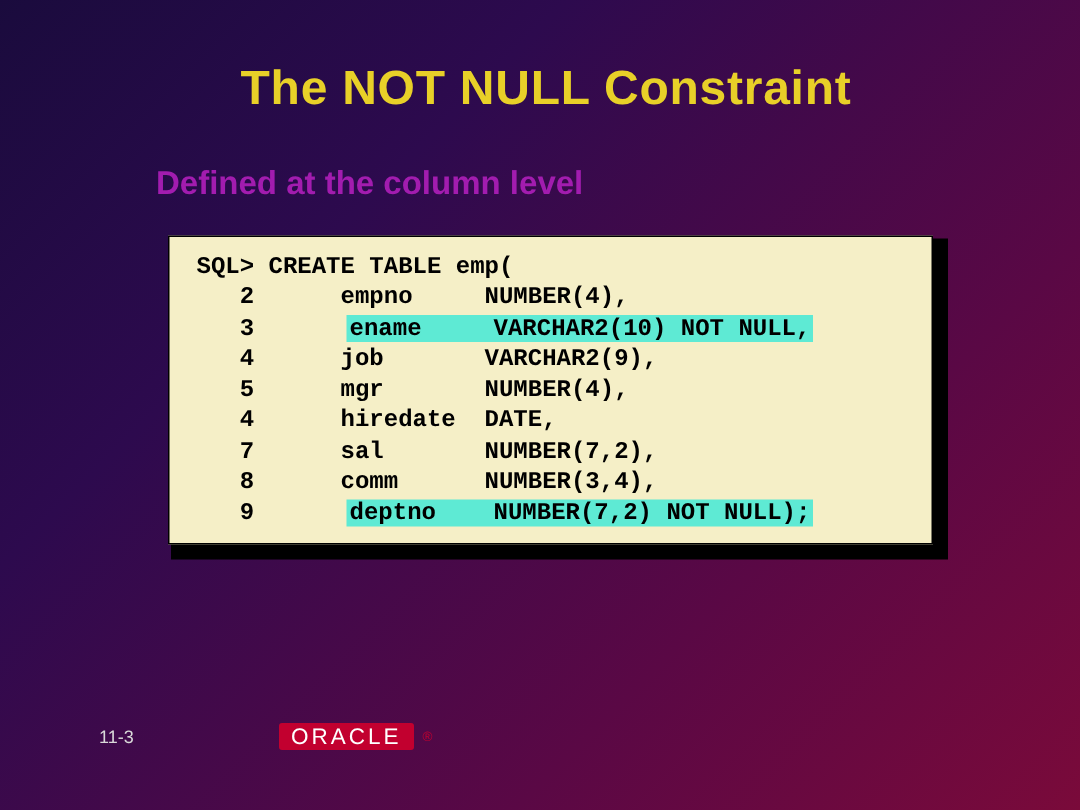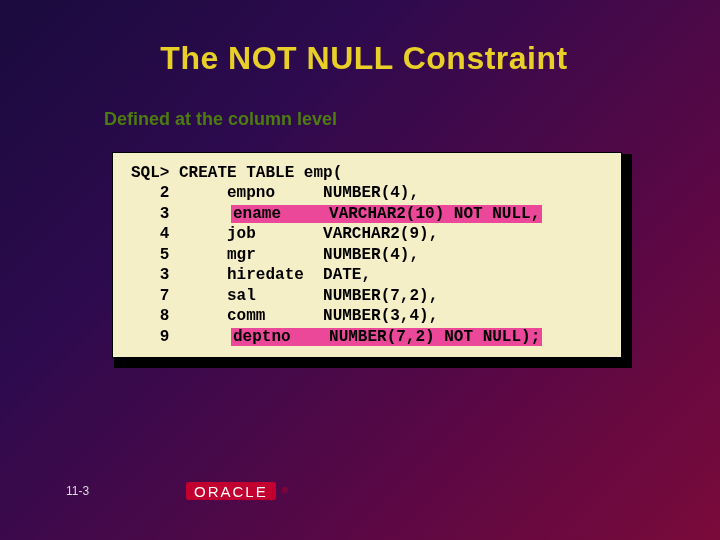--- a/index.html
+++ b/index.html
@@ -11,22 +11,22 @@
   }
   .title {
     color: #e8d028;
     font-size: 32px;
     font-weight: bold;
     text-align: center;
     padding-top: 32px;
     letter-spacing: 0.5px;
   }
   .subtitle {
-    color: #4d7c0f;
-    font-size: 18px;
+    color: #a21caf;
+    font-size: 22px;
     font-weight: bold;
     margin: 24px 0 14px 92px;
   }
   .code-wrap {
     margin-left: 100px;
     width: 518px;
     position: relative;
   }
   .code-shadow {
     position: absolute;
@@ -40,21 +40,21 @@
     border: 1px solid #000;
     padding: 10px 14px 10px 14px;
     font-family: "Courier New", Courier, monospace;
     font-size: 16px;
     font-weight: bold;
     color: #000;
     line-height: 1.28;
     white-space: pre;
   }
   .hl {
-    background: #ec4899;
+    background: #5eead4;
     padding: 0 2px;
   }
   .footer {
     position: absolute;
     bottom: 36px;
     left: 0;
     width: 100%;
     display: flex;
     align-items: center;
   }
@@ -100,21 +100,21 @@
 <h1 class="title">The NOT NULL Constraint</h1>
 <h2 class="subtitle">Defined at the column level</h2>
 
 <div class="code-wrap">
   <div class="code-shadow"></div>
   <div class="code-box"><span>SQL&gt; CREATE TABLE emp(</span>
 <span>   2      empno     NUMBER(4),</span>
 <span>   3      </span><span class="hl">ename     VARCHAR2(10) NOT NULL,</span>
 <span>   4      job       VARCHAR2(9),</span>
 <span>   5      mgr       NUMBER(4),</span>
-<span>   3      hiredate  DATE,</span>
+<span>   4      hiredate  DATE,</span>
 <span>   7      sal       NUMBER(7,2),</span>
 <span>   8      comm      NUMBER(3,4),</span>
 <span>   9      </span><span class="hl">deptno    NUMBER(7,2) NOT NULL);</span></div>
 </div>
 
 <div class="footer">
   <div class="slide-no">11-3</div>
   <div class="logo">
     <span class="logo-box">ORACLE</span>
     <span class="logo-r">®</span>

